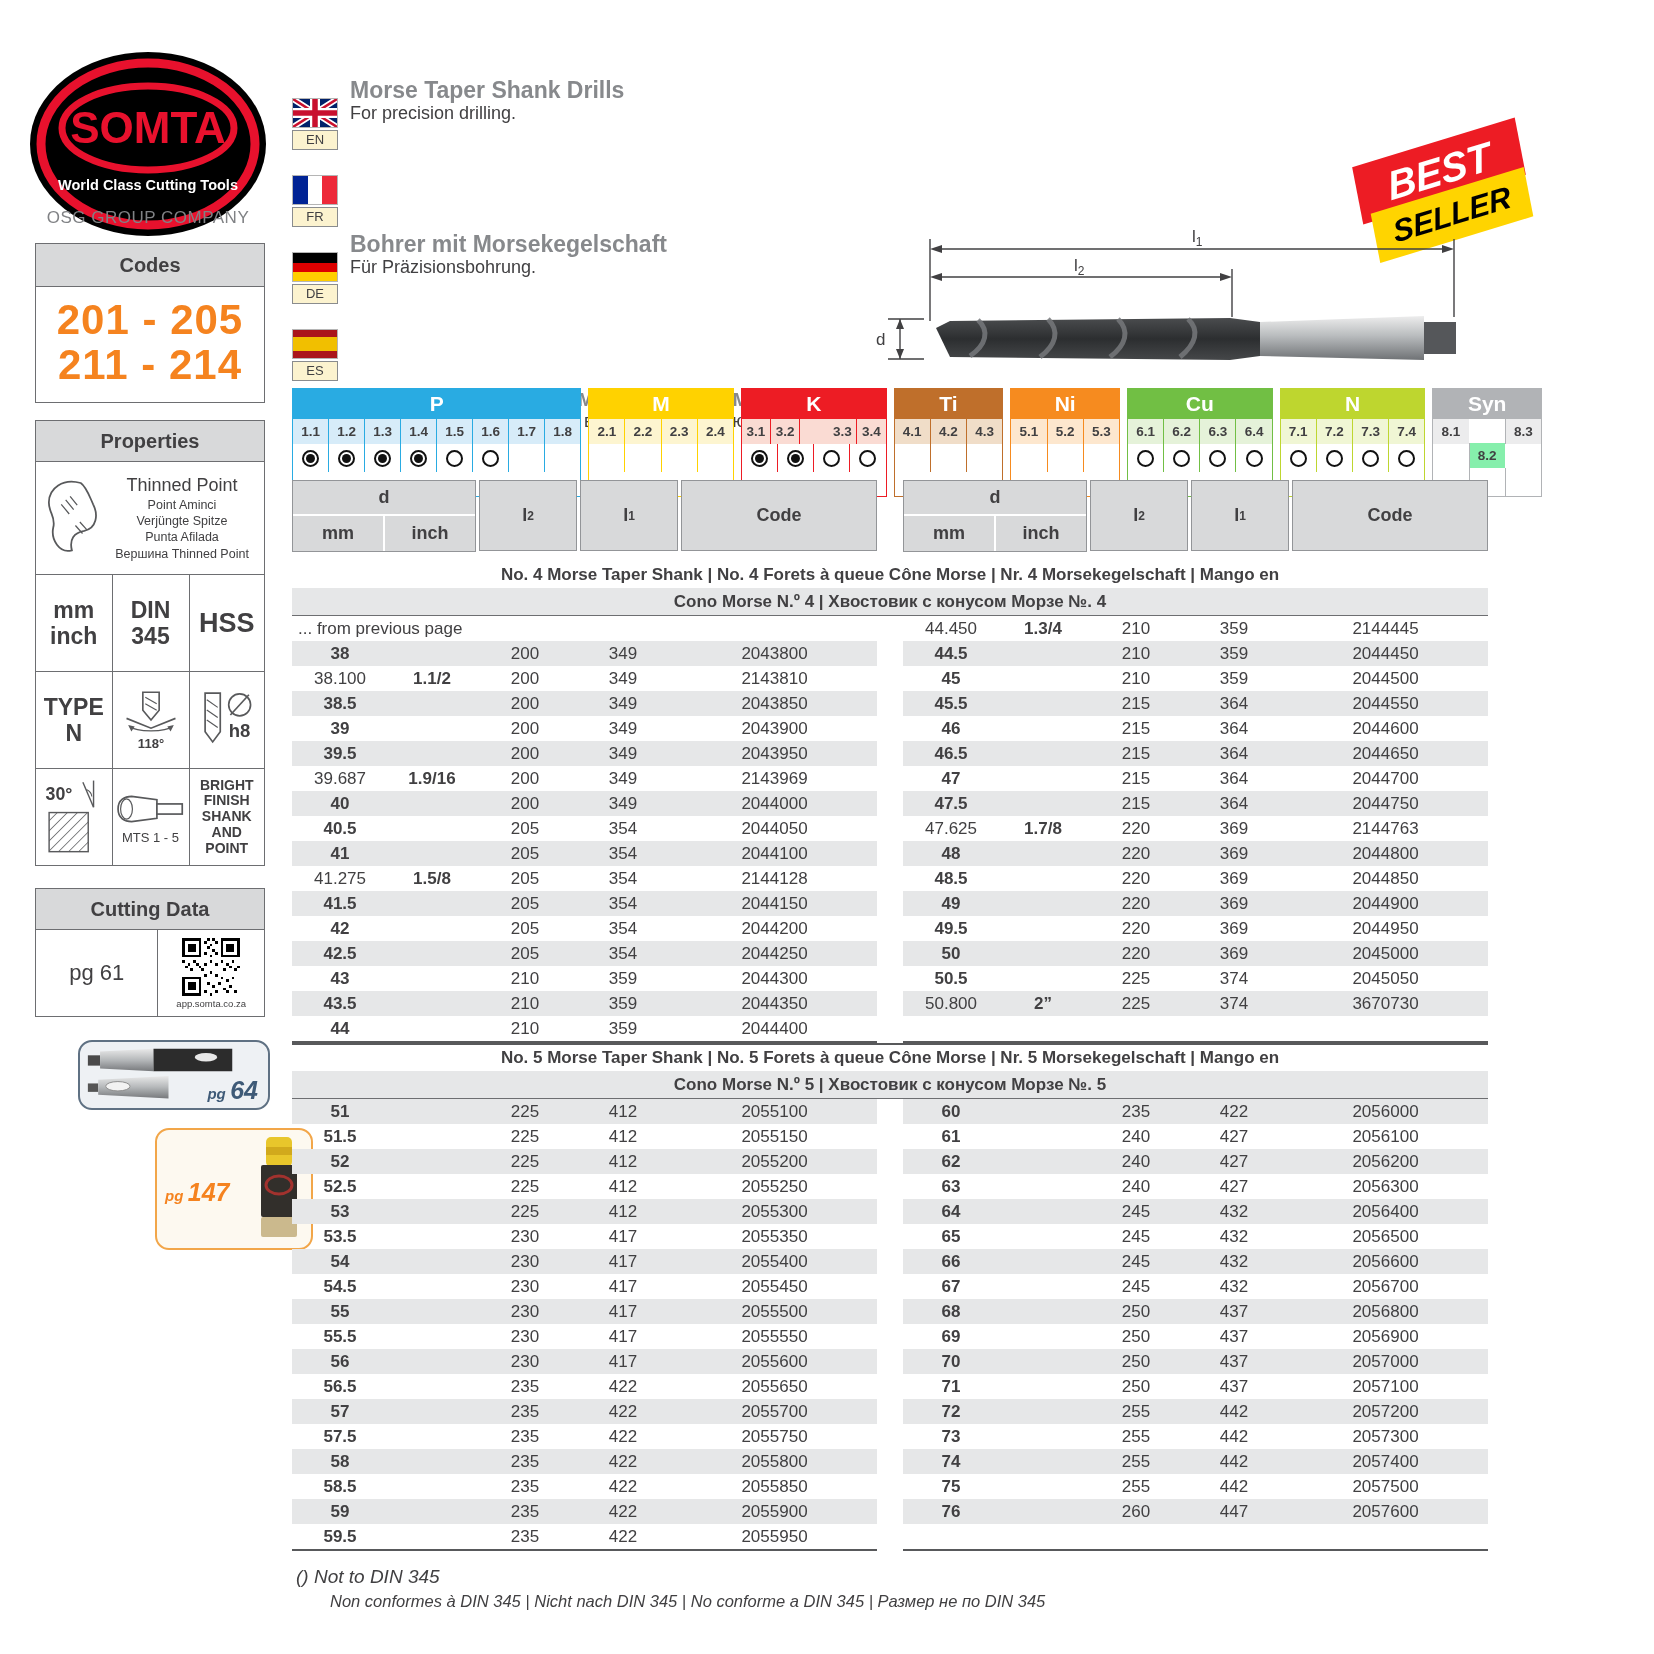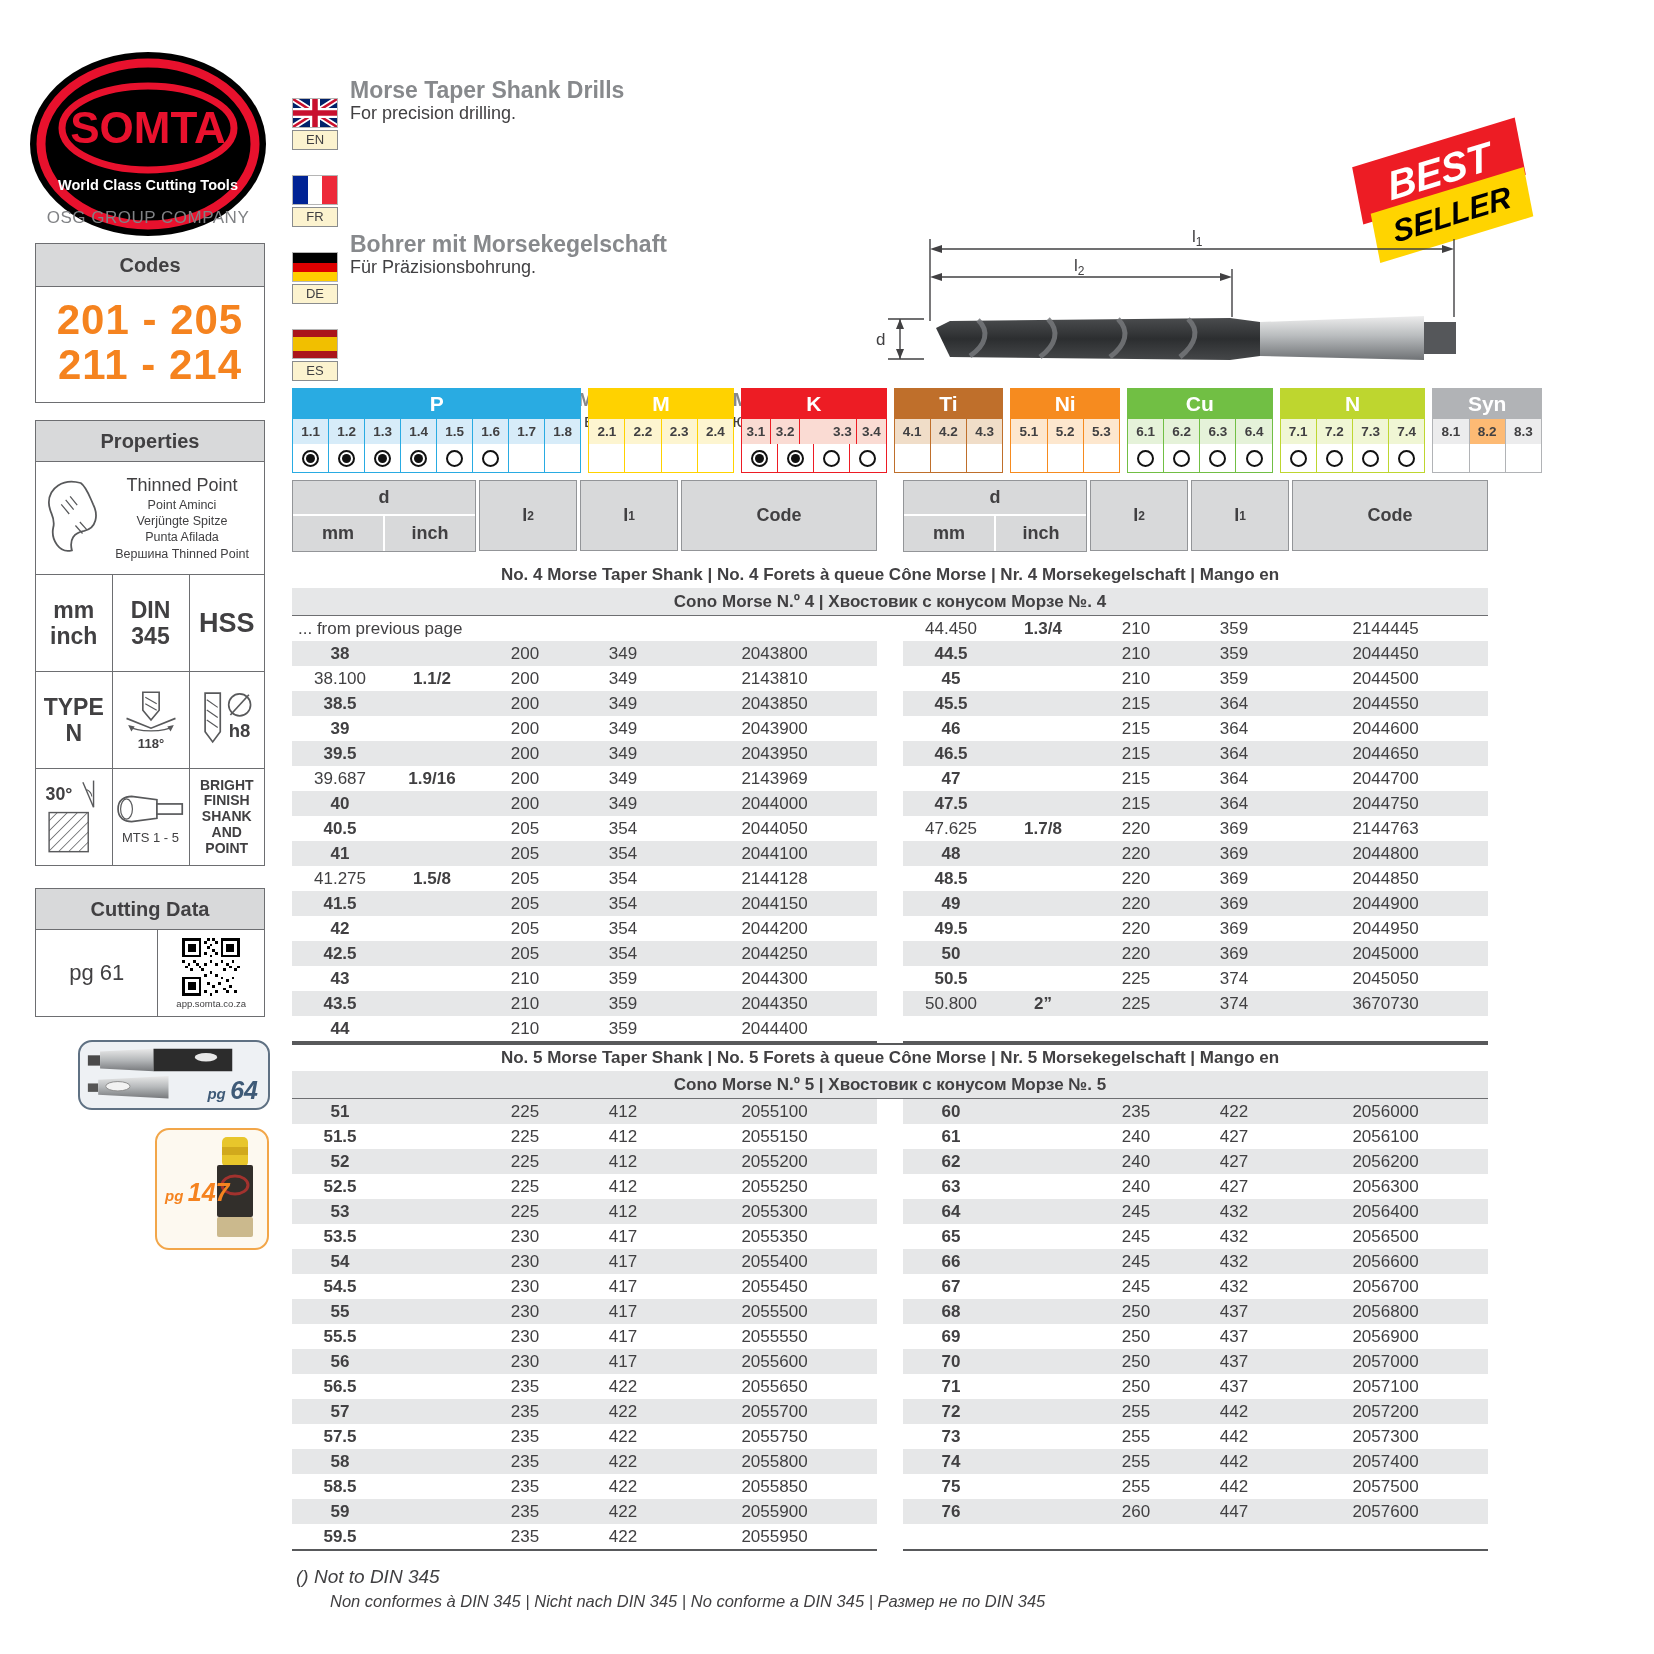--- a/index.html
+++ b/index.html
@@ -392,21 +392,21 @@
         </div>
         <div class="mat-cell mat-radio" style="border-left: 1px solid rgb(190, 214, 47);">
           <span class="radio"></span>
         </div>
       </div>
     </div>
     <div class="mat-group" style="border-color: rgb(177, 179, 182); flex-grow: 3;">
       <div class="mat-head" style="background: rgb(177, 179, 182);">Syn</div>
       <div class="mat-cells">
         <div class="mat-cell mat-num" style="background: rgb(236, 236, 237);">8.1</div>
-        <div class="mat-cell mat-num" style="background: #fdba74; border-left: 1px solid rgb(177, 179, 182);">8.2</div>
+        <div class="mat-cell mat-num" style="background: #86efac; border-left: 1px solid rgb(177, 179, 182); margin-top: 24px;">8.2</div>
         <div class="mat-cell mat-num" style="background: rgb(236, 236, 237); border-left: 1px solid rgb(177, 179, 182);">8.3</div>
       </div>
       <div class="mat-cells">
         <div class="mat-cell mat-radio"></div>
         <div class="mat-cell mat-radio" style="border-left: 1px solid rgb(177, 179, 182);"></div>
         <div class="mat-cell mat-radio" style="border-left: 1px solid rgb(177, 179, 182);"></div>
       </div>
     </div>
   </div>
 
@@ -570,21 +570,21 @@
     <polygon points="15,6 72,3 72,27 15,24" fill="url(#slv)"></polygon>
     <rect x="72" y="3" width="84" height="24" fill="#2c2c2c"></rect>
     <ellipse cx="128" cy="12" rx="12" ry="4.5" fill="#e8e8e8"></ellipse>
     <rect x="2" y="40" width="11" height="9" fill="#555"></rect>
     <polygon points="13,36 88,32 88,56 13,52" fill="url(#slv)"></polygon>
     <ellipse cx="34" cy="43" rx="13" ry="5" fill="#f2f2f2" stroke="#8a8a8a"></ellipse>
   </svg>
   <div class="pg64-label"><span class="pg-small">pg</span> <span class="pg-num">64</span></div>
 </div>
 
-<div class="abs pg147" style="left:155px;top:1128px;width:110px;height:118px;">
+<div class="abs pg147" style="left:155px;top:1128px;width:110px;height:118px;padding-left:44px;">
   <svg width="52" height="108" viewBox="0 0 52 108" style="position:absolute;right:6px;top:5px;">
     <rect x="13" y="2" width="26" height="30" rx="5" fill="#e8c62b"></rect>
     <rect x="13" y="12" width="26" height="8" fill="#d1a91c"></rect>
     <rect x="8" y="30" width="36" height="52" rx="2" fill="#322f2b"></rect>
     <ellipse cx="26" cy="50" rx="13" ry="9" fill="none" stroke="#a2322e" stroke-width="3"></ellipse>
     <rect x="8" y="82" width="36" height="20" rx="2" fill="#cbb98d"></rect>
   </svg>
   <div class="pg147-label"><span class="pg-small">pg</span> <span class="pg-num">147</span></div>
 </div>
 

